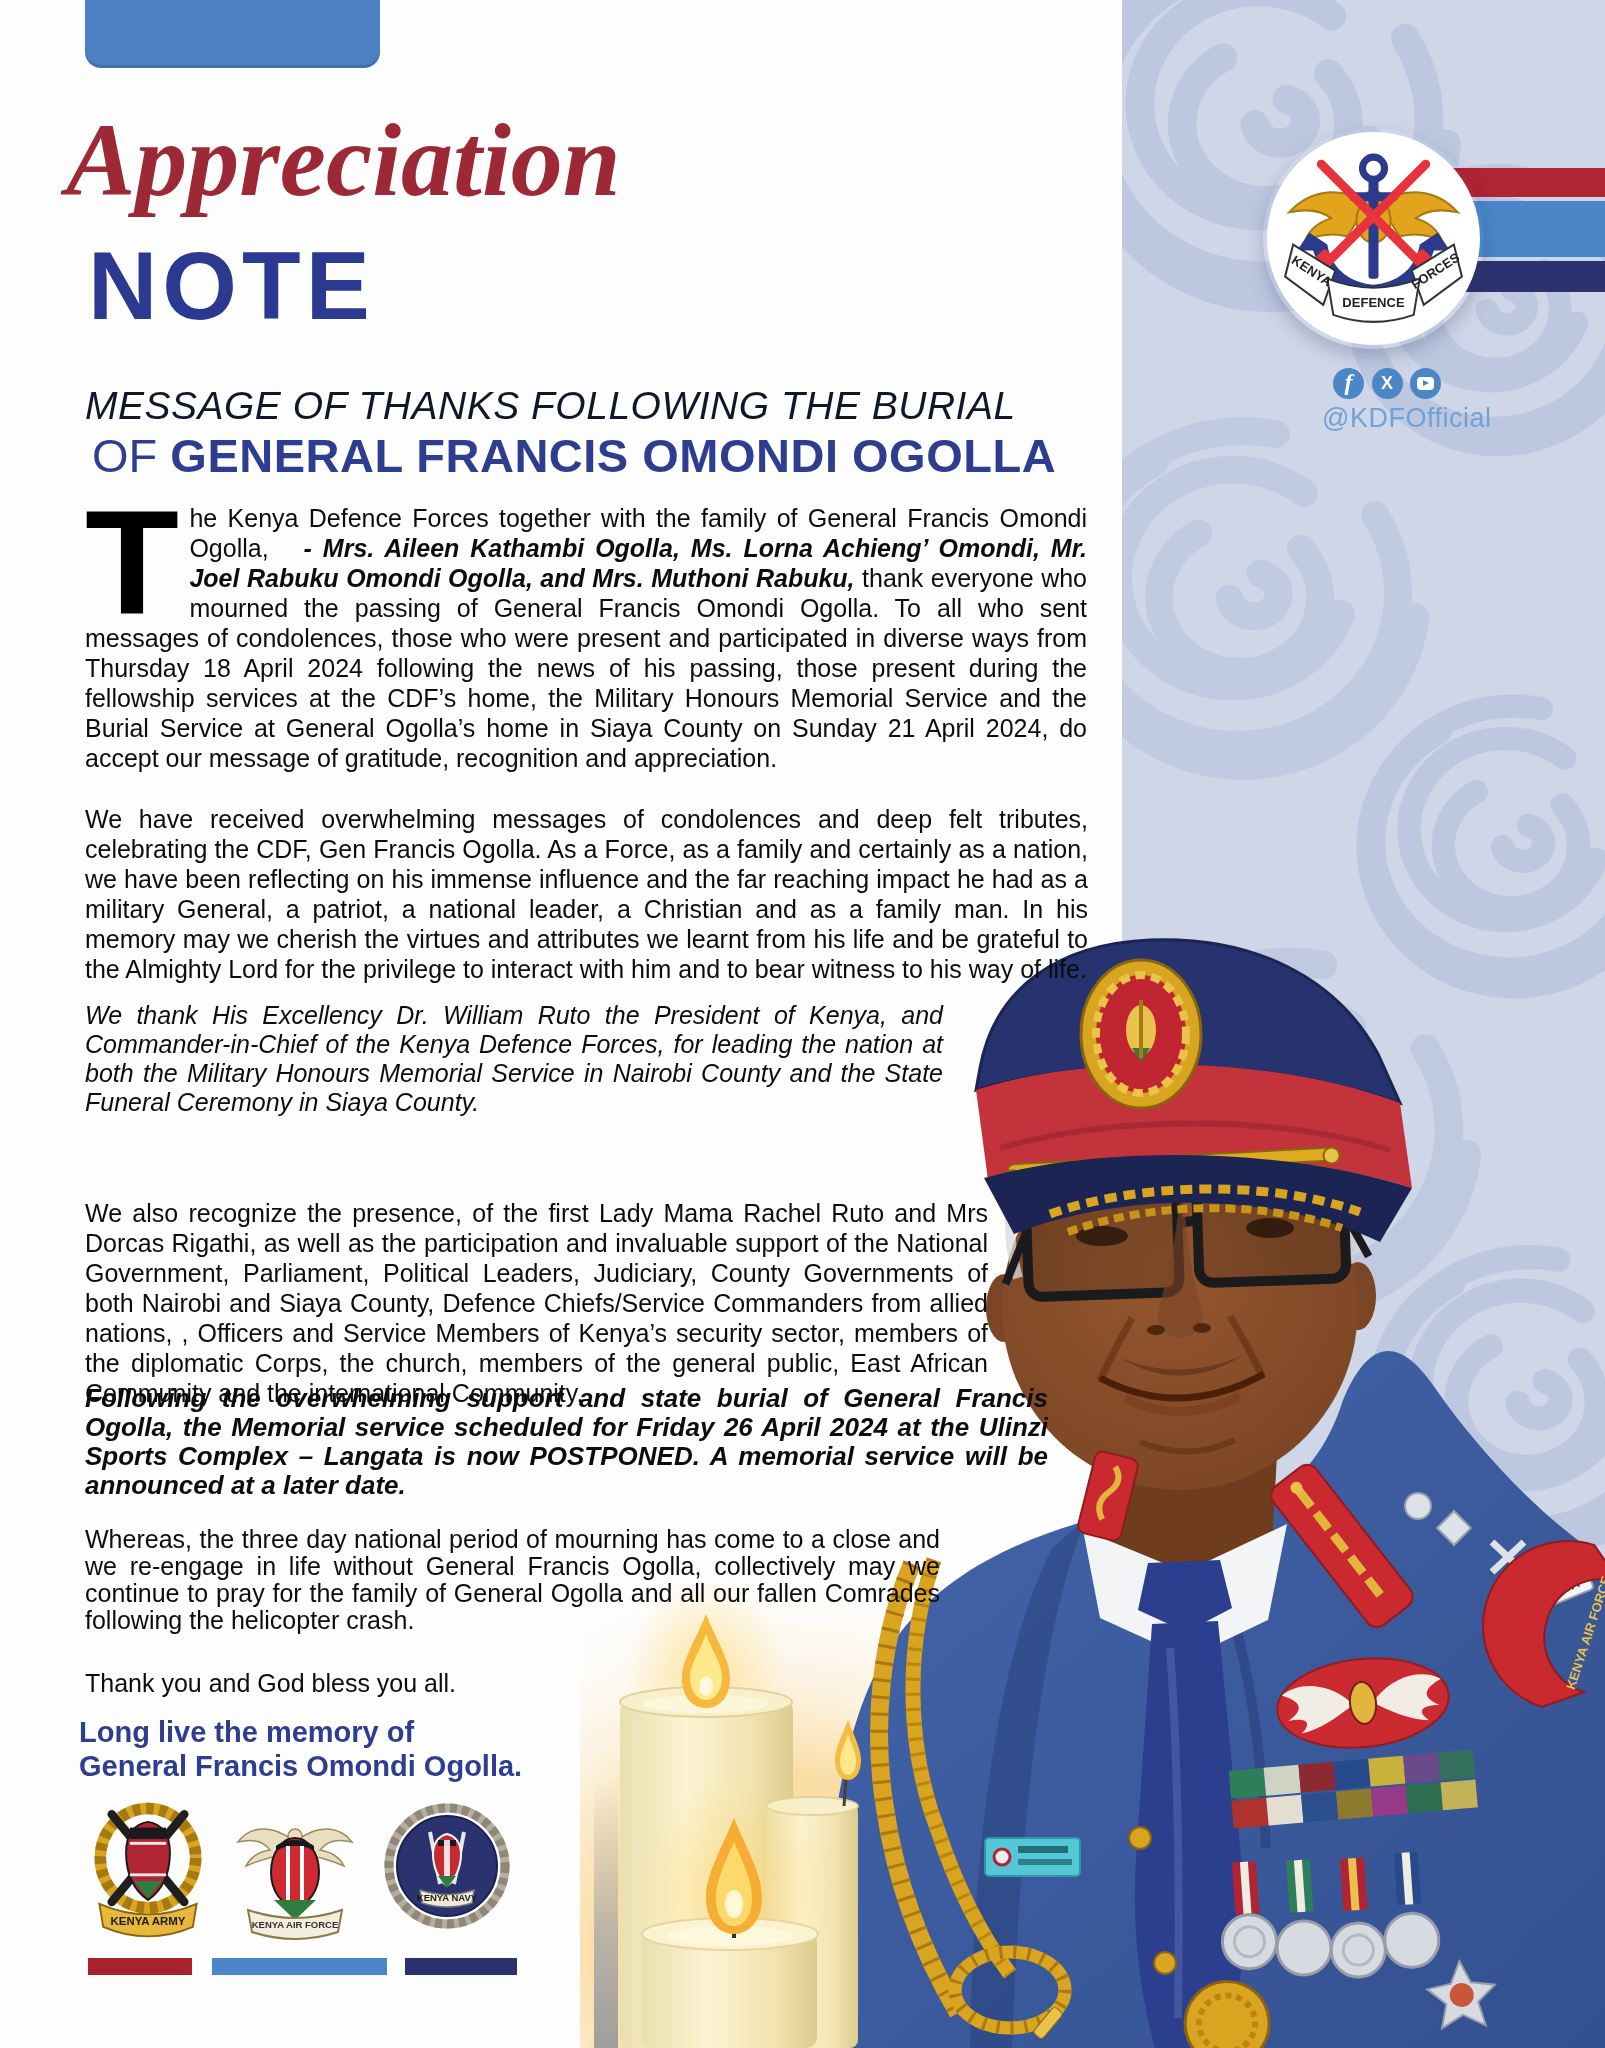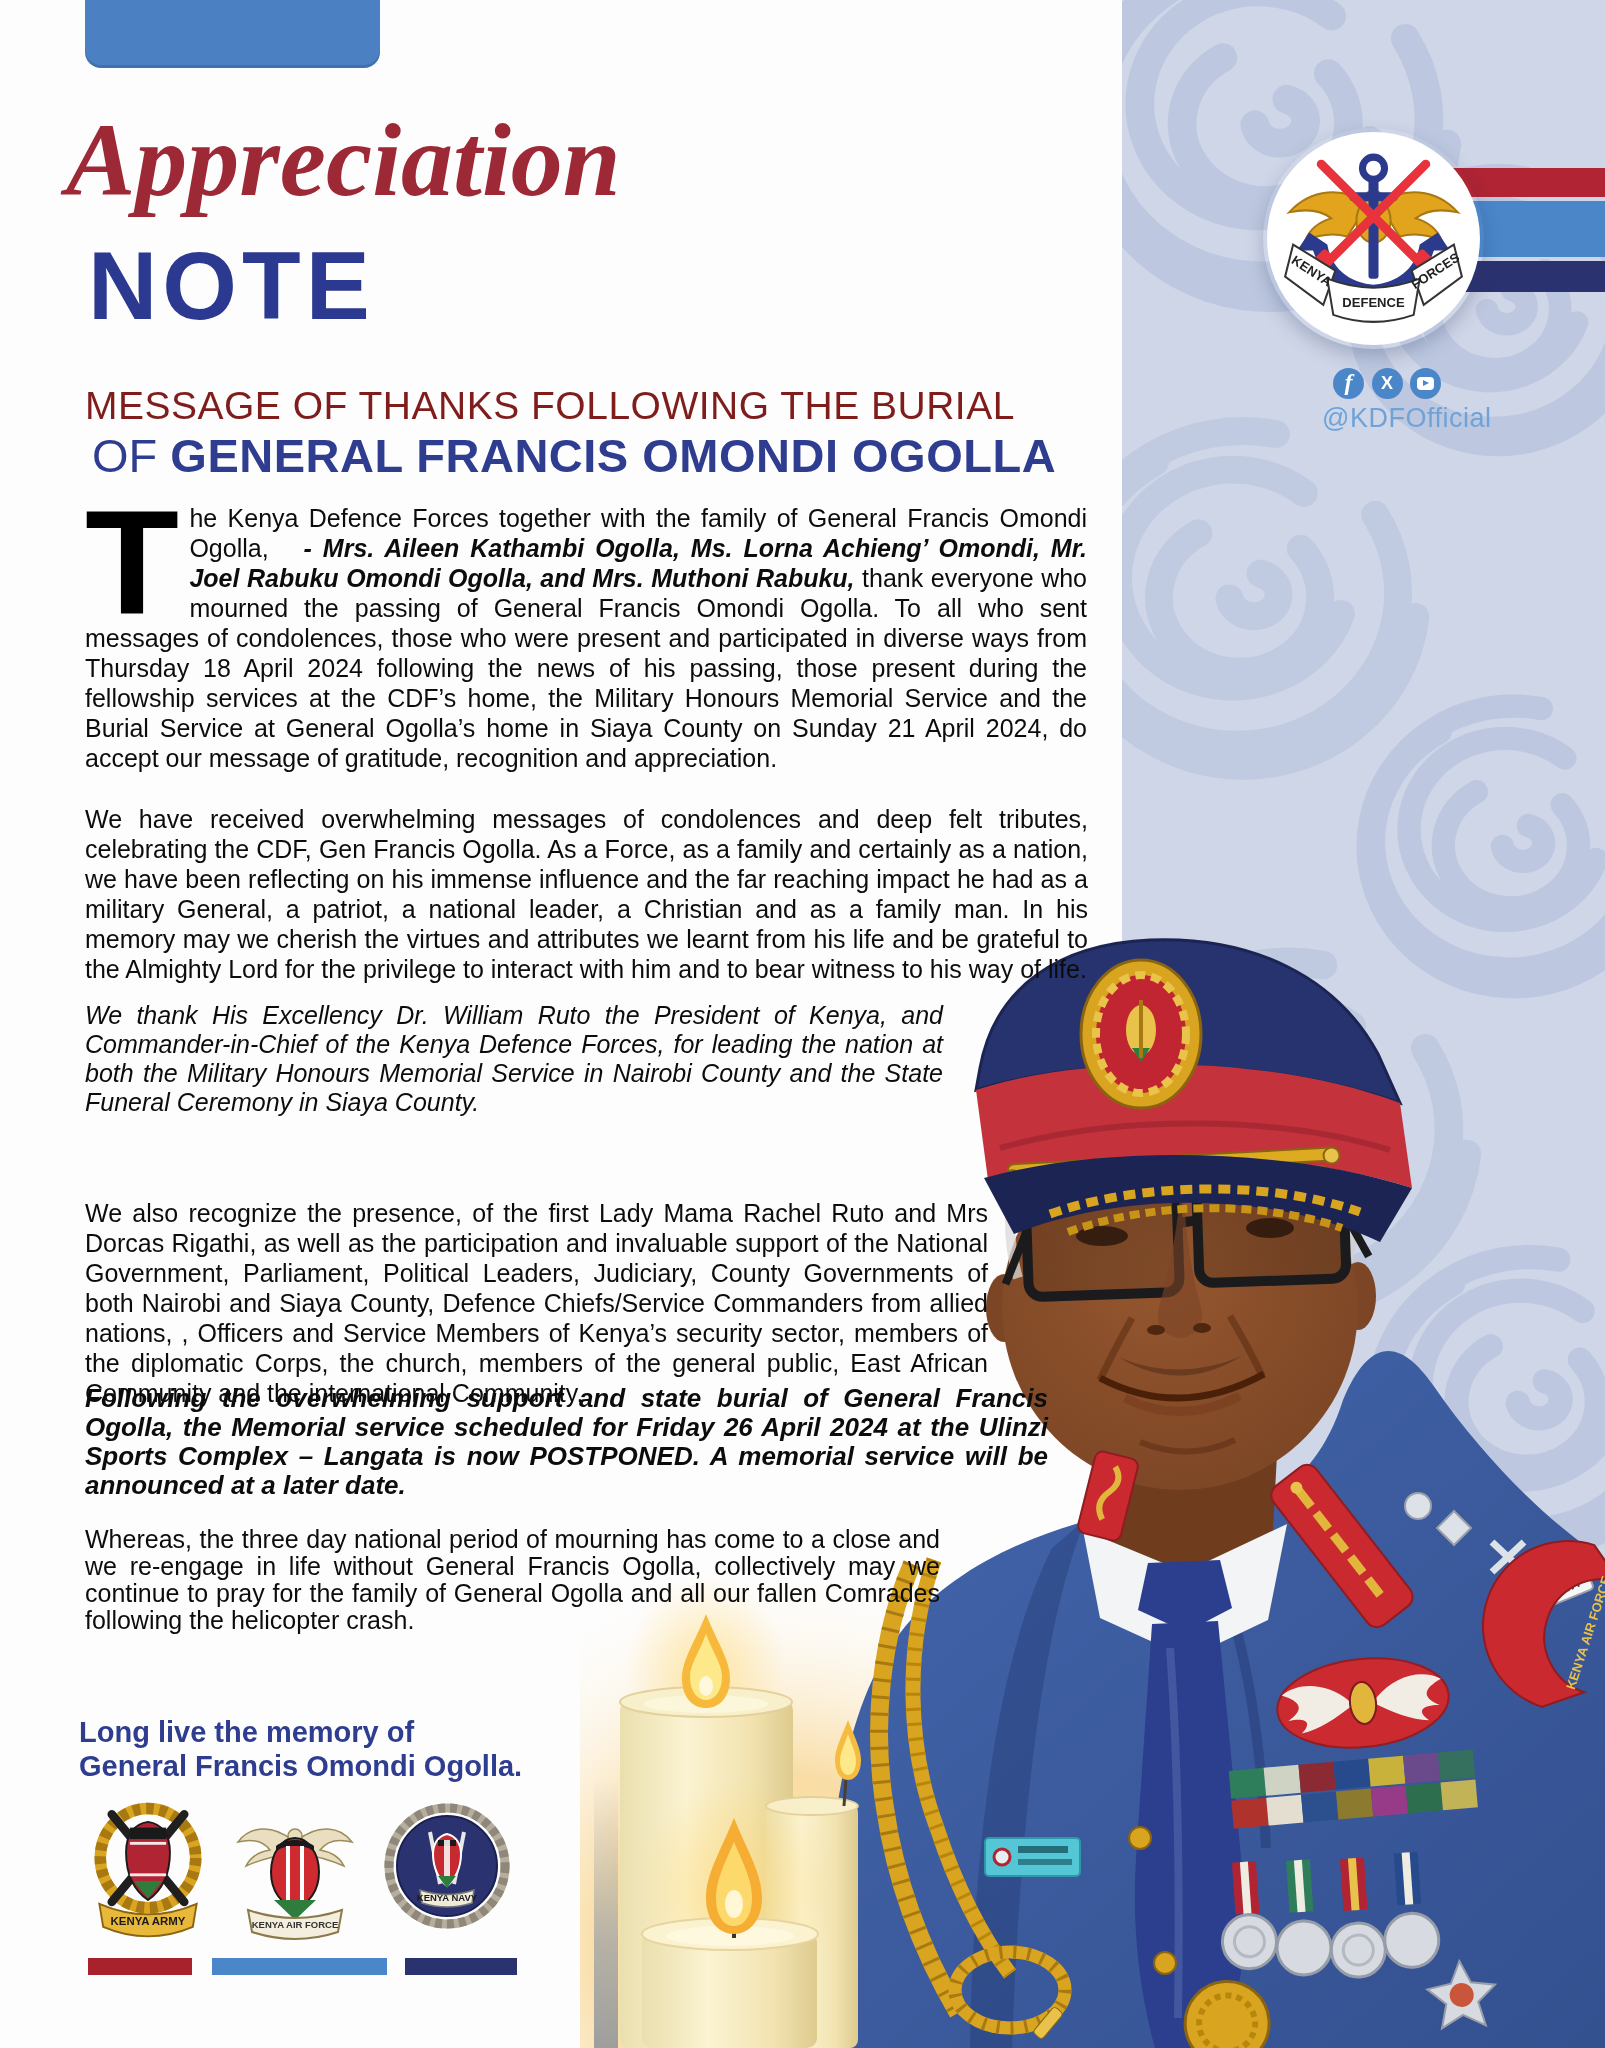--- a/index.html
+++ b/index.html
@@ -30,21 +30,21 @@
 
   
   .tab{left:85px;top:0;width:295px;height:68px;background:#4b80c3;border-radius:0 0 16px 16px;
        box-shadow:inset 0 -3px 0 rgba(0,0,0,.12);z-index:6;}
   .script-title{left:66px;top:108px;font:italic 700 104px/1 "Liberation Serif",serif;
                 color:#9e2936;z-index:6;}
   .block-title{left:88px;top:238px;font:700 96px/1 "Liberation Sans",sans-serif;
                color:#2b3990;letter-spacing:5px;z-index:6;}
 
   
-  .h-line1{left:85px;top:384px;font-size:39px;color:#7f1d1d;letter-spacing:.5px;z-index:6;}
+  .h-line1{left:85px;top:384px;font-size:39px;color:#0f172a;letter-spacing:.5px;z-index:6;font-style:italic;}
   .h-line2{left:85px;top:428px;font-size:47px;color:#2e3d8f;z-index:6;}
   .h-line2 .of{font-weight:400;margin-left:7px;}
   .h-line2 .nm{font-weight:700;letter-spacing:.5px;}
 
   
   .btxt{color:#0c0c0c;font-size:25px;line-height:30px;text-align:justify;z-index:6;}
   #p1{left:85px;top:503px;width:1002px;}
   #p2{left:85px;top:793px;width:1003px;margin-top:11px;}
   #p3{left:85px;top:1001px;width:858px;line-height:29px;font-style:italic;}
   #p4{left:85px;top:1198px;width:903px;line-height:30px;}
@@ -378,20 +378,21 @@
   </svg>
 
   <div class="abs btxt" id="p1">
     <span class="dropcap">T</span><span>he Kenya Defence Forces together with the family of General Francis Omondi Ogolla, </span><span class="names">- Mrs. Aileen Kathambi Ogolla, Ms. Lorna Achieng’ Omondi, Mr. Joel Rabuku Omondi Ogolla, and Mrs. Muthoni Rabuku,</span><span> thank everyone who mourned the passing of General Francis Omondi Ogolla. To all who sent messages of condolences, those who were present and participated in diverse ways from Thursday 18 April 2024 following the news of his passing, those present during the fellowship services at the CDF’s home, the Military Honours Memorial Service and the Burial Service at General Ogolla’s home in Siaya County on Sunday 21 April 2024, do accept our message of gratitude, recognition and appreciation.</span>
   </div>
   <div class="abs btxt" id="p2">We have received overwhelming messages of condolences and deep felt tributes, celebrating the CDF, Gen Francis Ogolla. As a Force, as a family and certainly as a nation, we have been reflecting on his immense influence and the far reaching impact he had as a military General, a patriot, a national leader, a Christian and as a family man. In his memory may we cherish the virtues and attributes we learnt from his life and be grateful to the Almighty Lord for the privilege to interact with him and to bear witness to his way of life.</div>
   <div class="abs btxt" id="p3">We thank His Excellency Dr. William Ruto the President of Kenya, and Commander-in-Chief of the Kenya Defence Forces, for leading the nation at both the Military Honours Memorial Service in Nairobi County and the State Funeral Ceremony in Siaya County.</div>
   <div class="abs btxt" id="p4">We also recognize the presence, of the first Lady Mama Rachel Ruto and Mrs Dorcas Rigathi, as well as the participation and invaluable support of the National Government, Parliament, Political Leaders, Judiciary, County Governments of both Nairobi and Siaya County, Defence Chiefs/Service Commanders from allied nations, , Officers and Service Members of Kenya’s security sector, members of the diplomatic Corps, the church, members of the general public, East African Community and the international Community.</div>
   <div class="abs btxt" id="p5">Following the overwhelming support and state burial of General Francis Ogolla, the Memorial service scheduled for Friday 26 April 2024 at the Ulinzi Sports Complex – Langata is now POSTPONED. A memorial service will be announced at a later date.</div>
   <div class="abs btxt" id="p6">Whereas, the three day national period of mourning has come to a close and we re-engage in life without General Francis Ogolla, collectively may we continue to pray for the family of General Ogolla and all our fallen Comrades following the helicopter crash.</div>
+  <div class="abs btxt" id="closing">Thank you and God bless you all.</div>
   <div class="abs" id="memory">
     <div>Long live the memory of</div>
     <div>General Francis Omondi Ogolla.</div>
   </div>
 
   <svg class="abs crest" id="crest-army" width="124" height="150" viewBox="0 0 130 155">
     <ellipse cx="65" cy="64" rx="50" ry="52" fill="none" stroke="#d9a41f" stroke-width="12"></ellipse>
     <ellipse cx="65" cy="64" rx="50" ry="52" fill="none" stroke="#a87912" stroke-width="12" stroke-dasharray="8 6"></ellipse>
     <g stroke="#1f1f1f" stroke-width="9" stroke-linecap="round">
       <line x1="27" y1="110" x2="103" y2="18"></line>

